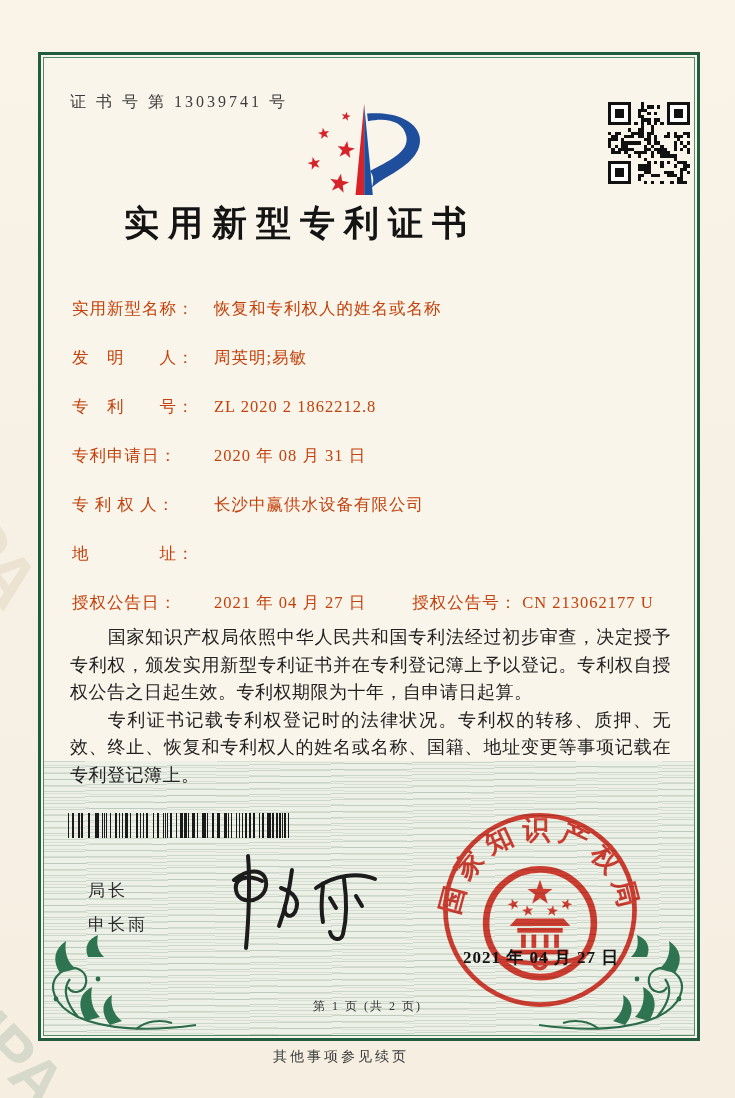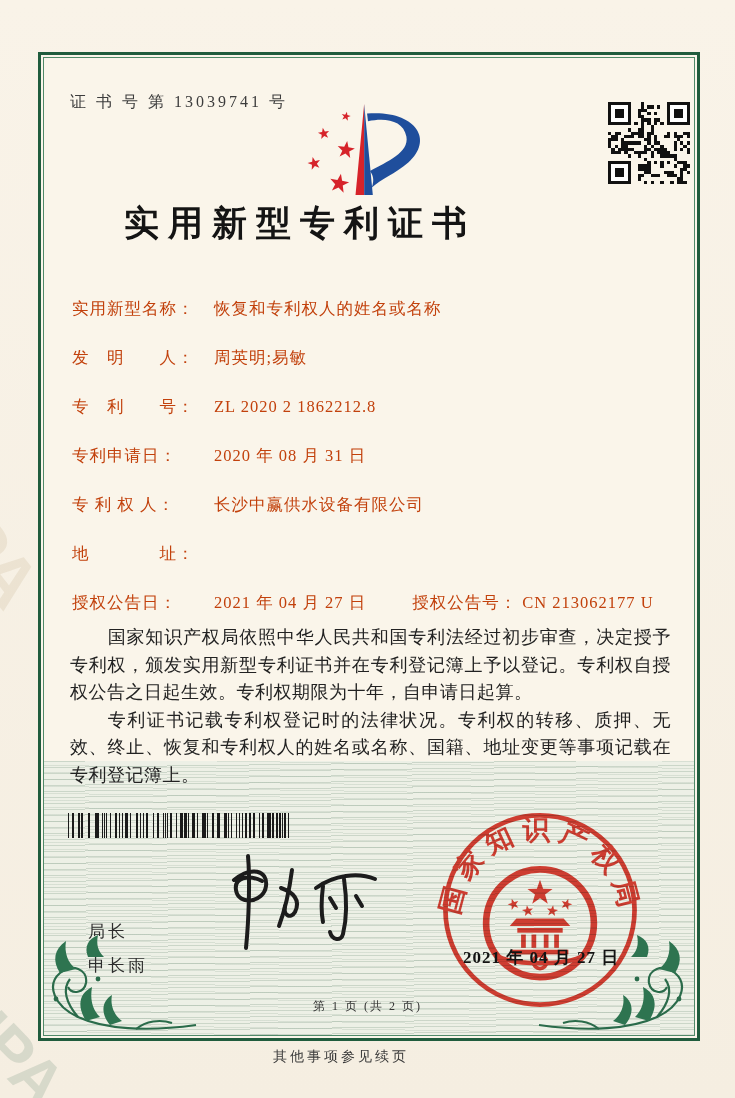--- a/index.html
+++ b/index.html
@@ -29,21 +29,21 @@
   .fields{position:absolute;left:72px;top:284px;width:606px;font-size:16.5px;color:#c2410c;letter-spacing:1px;}
   .row{height:49px;display:flex;align-items:center;}
   .lbl{display:inline-block;min-width:142px;white-space:pre;}
   .val{white-space:pre;}
   .grant-pair2{margin-left:46px;}
   
   .paras{position:absolute;left:70px;top:624px;width:601px;font-size:18px;line-height:27.5px;
          text-align:justify;color:#222;letter-spacing:.5px;}
   .paras p{margin:0;text-indent:2.1em;}
   .barcode{position:absolute;left:68px;top:813px;}
-  .signer{position:absolute;left:88px;top:916px;font-family:Liberation Mono, monospace;
+  .signer{position:absolute;left:88px;top:874px;font-family:Liberation Sans, sans-serif;
           font-size:17px;color:#2d2d2d;line-height:34px;letter-spacing:3px;}
   .sig{position:absolute;left:196px;top:848px;}
   .seal{position:absolute;left:436px;top:806px;mix-blend-mode:multiply;opacity:.95;}
   .seal-date{position:absolute;left:428px;top:946px;width:226px;text-align:center;font-size:17px;
              font-weight:bold;color:#131313;letter-spacing:1px;white-space:pre;}
   .page-num{position:absolute;left:0;width:735px;top:998px;text-align:center;font-size:12px;color:#333;letter-spacing:2px;}
   .footer-note{position:absolute;left:0;width:682px;top:1048px;text-align:center;font-size:14px;color:#3a3a3a;letter-spacing:3px;}
   .flourish{position:absolute;top:933px;}
   .flourish.left{left:26px;}
   .flourish.right{left:537px;transform:scaleX(-1);}

